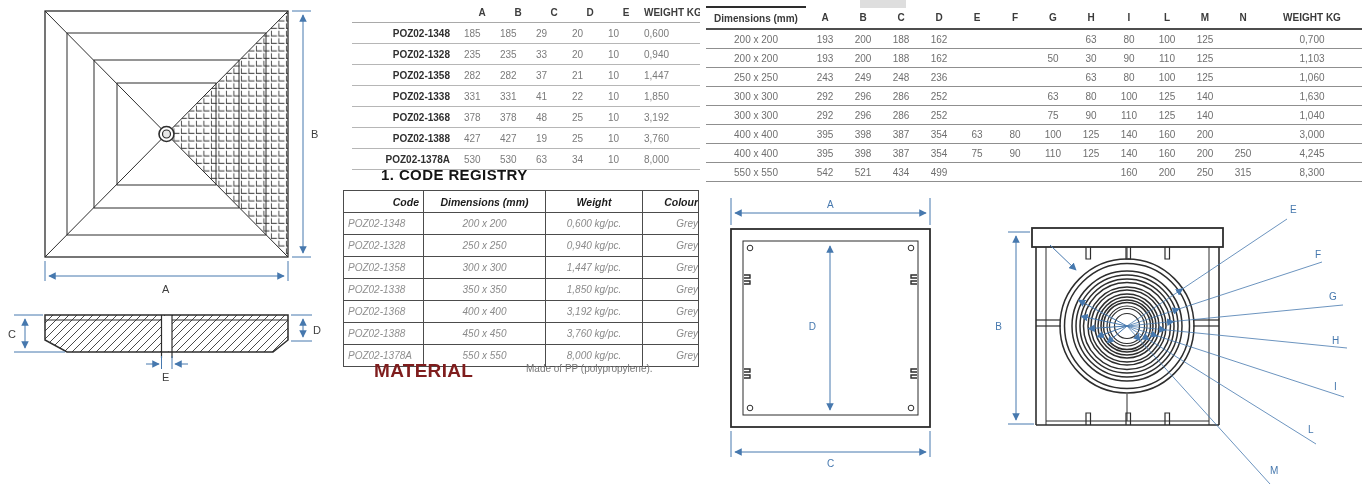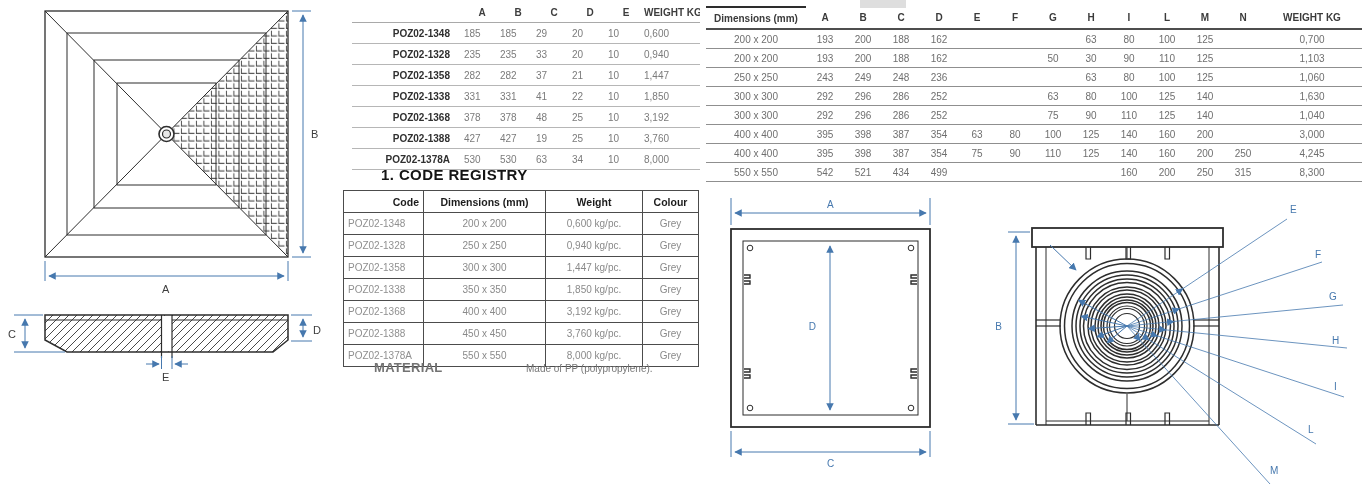--- a/index.html
+++ b/index.html
@@ -32,34 +32,34 @@
   #dim-table th.dims-h{border-top:2px solid #2d2d2d;}
   #dim-table td{font-size:10px;color:#6f6f6f;height:18px;text-align:center;
     border-bottom:1px solid #8f8f8f;}
   #dim-table th:first-child{width:100px;}
   #dim-table th:nth-child(n+2){width:38px;}
   #dim-table th:last-child{width:100px;}
 
   
   #registry-heading{left:343px;top:166px;font-size:15px;font-weight:bold;
     color:#141414;letter-spacing:.4px;margin-left:38px;}
-  #registry-table{left:343px;top:190px;}
+  #registry-table{left:343px;top:190px;font-style:italic;}
   #registry-table th{font-size:10.5px;font-weight:bold;color:#1c1c1c;height:21px;
     border:1px solid #4c4c4c;text-align:center;background:#fff;}
   #registry-table td{font-size:10px;color:#8a8a8a;height:21px;
     border:1px solid #4c4c4c;text-align:center;}
   #registry-table .rc0{width:75px;}
   #registry-table .rc1{width:121px;}
   #registry-table .rc2{width:96px;}
-  #registry-table .rc3{width:55px;}
+  #registry-table .rc3{width:55px;text-align:right;}
   #registry-table th.rc0{text-align:right;padding-right:4px;}
   #registry-table td.rc0{text-align:left;padding-left:4px;color:#909090;}
 
   
-  #material-label{left:343px;top:360px;font-size:13px;font-weight:bold;color:#737373;
+  #material-label{left:343px;top:360px;font-size:19px;font-weight:bold;color:#7f1d1d;
     letter-spacing:.3px;padding-left:31px;}
   #material-text{left:478px;top:363px;font-size:10px;color:#757575;padding-left:48px;}
 
   
   #page-artifact{left:860px;top:0;width:46px;height:8px;background:#dedede;}
 
   
   #figures{left:0;top:0;}
   text.dimdark{fill:#3d3d3d;font-family:"Liberation Sans",sans-serif;font-size:11px;}
   text.dimblue{fill:#4678ae;font-family:"Liberation Sans",sans-serif;font-size:10px;}

